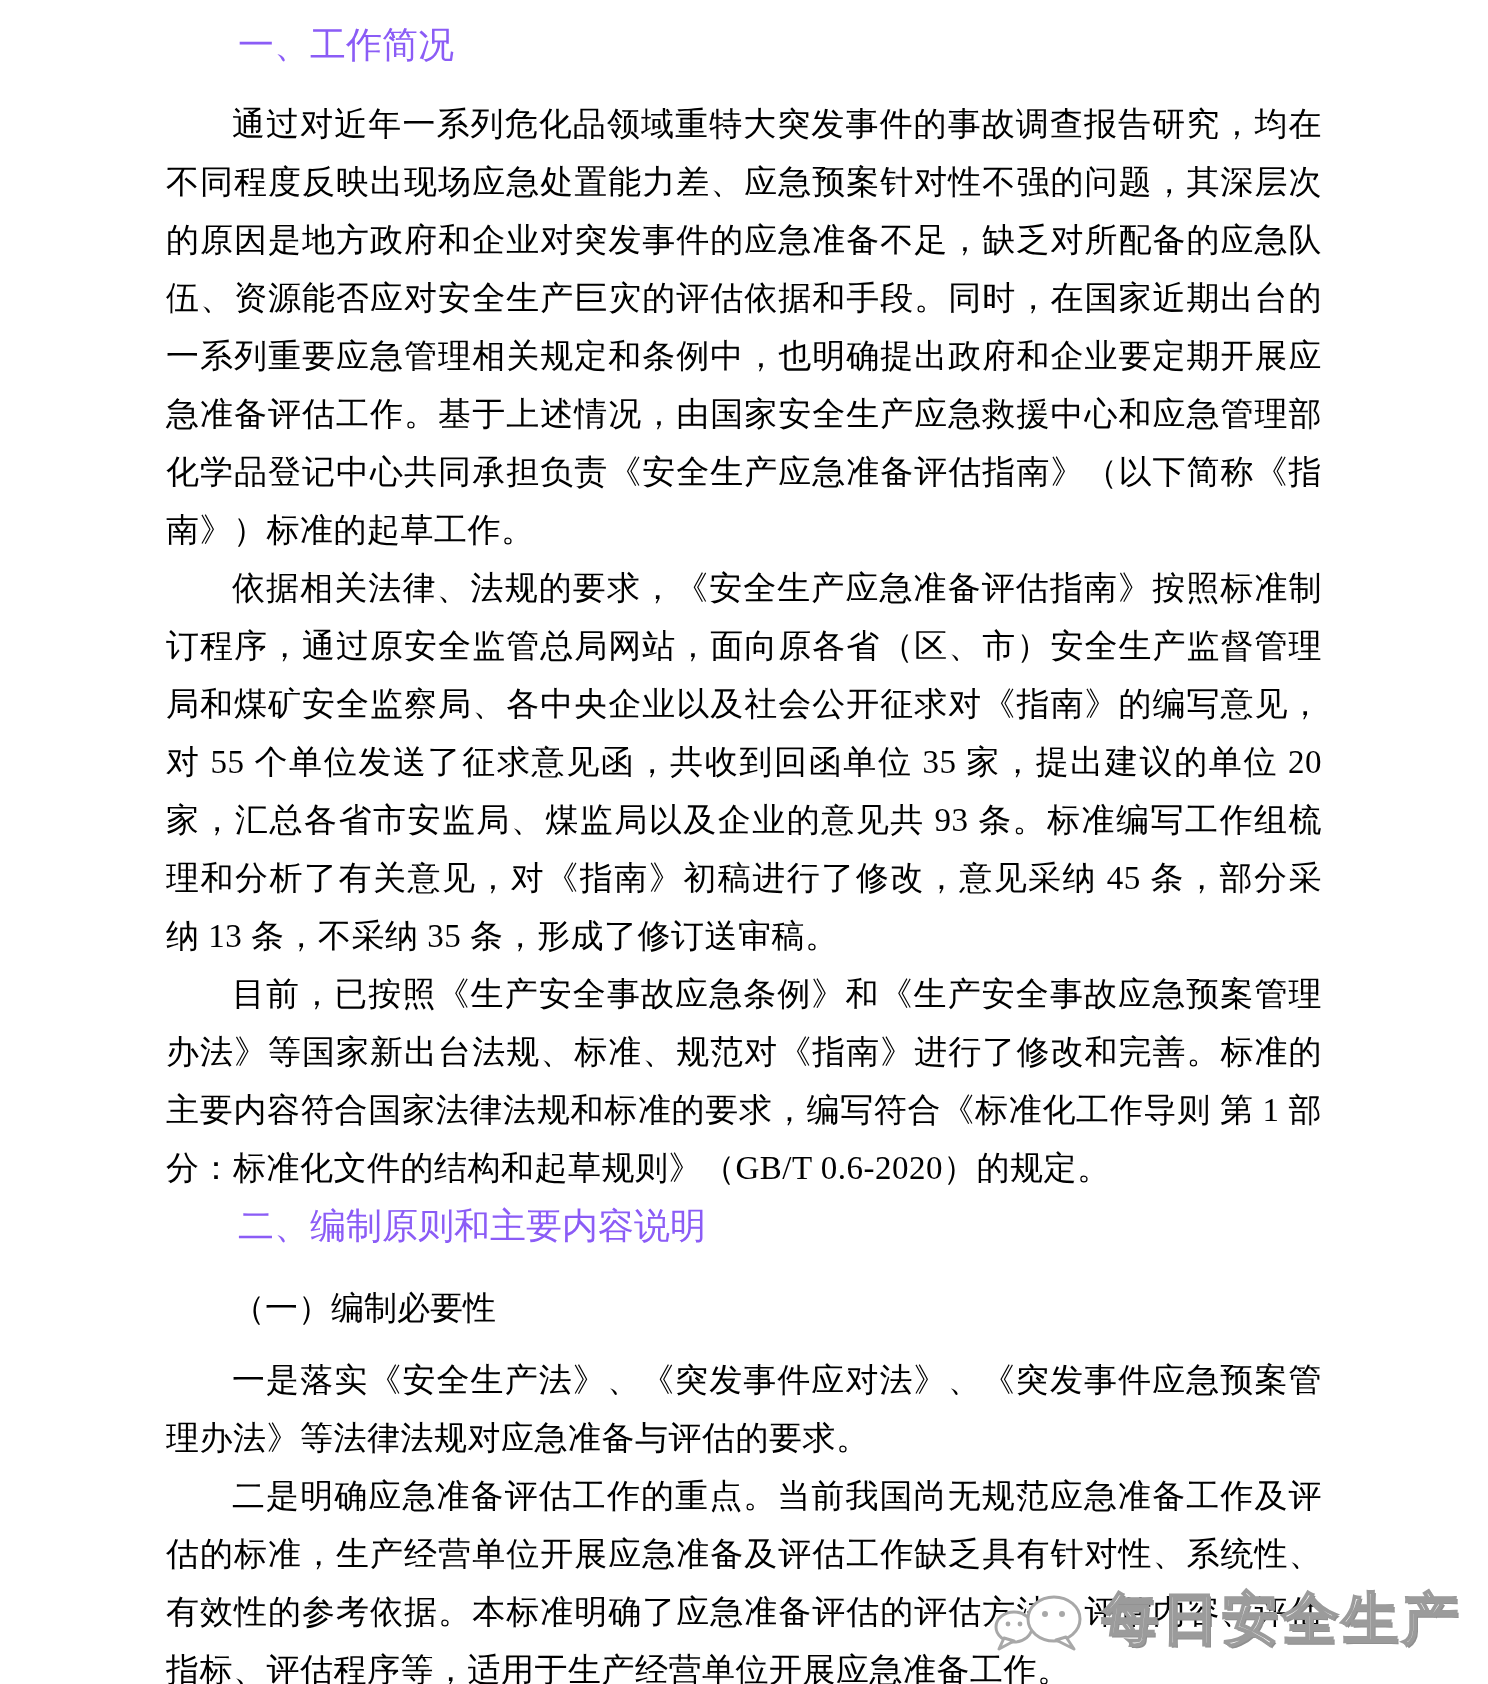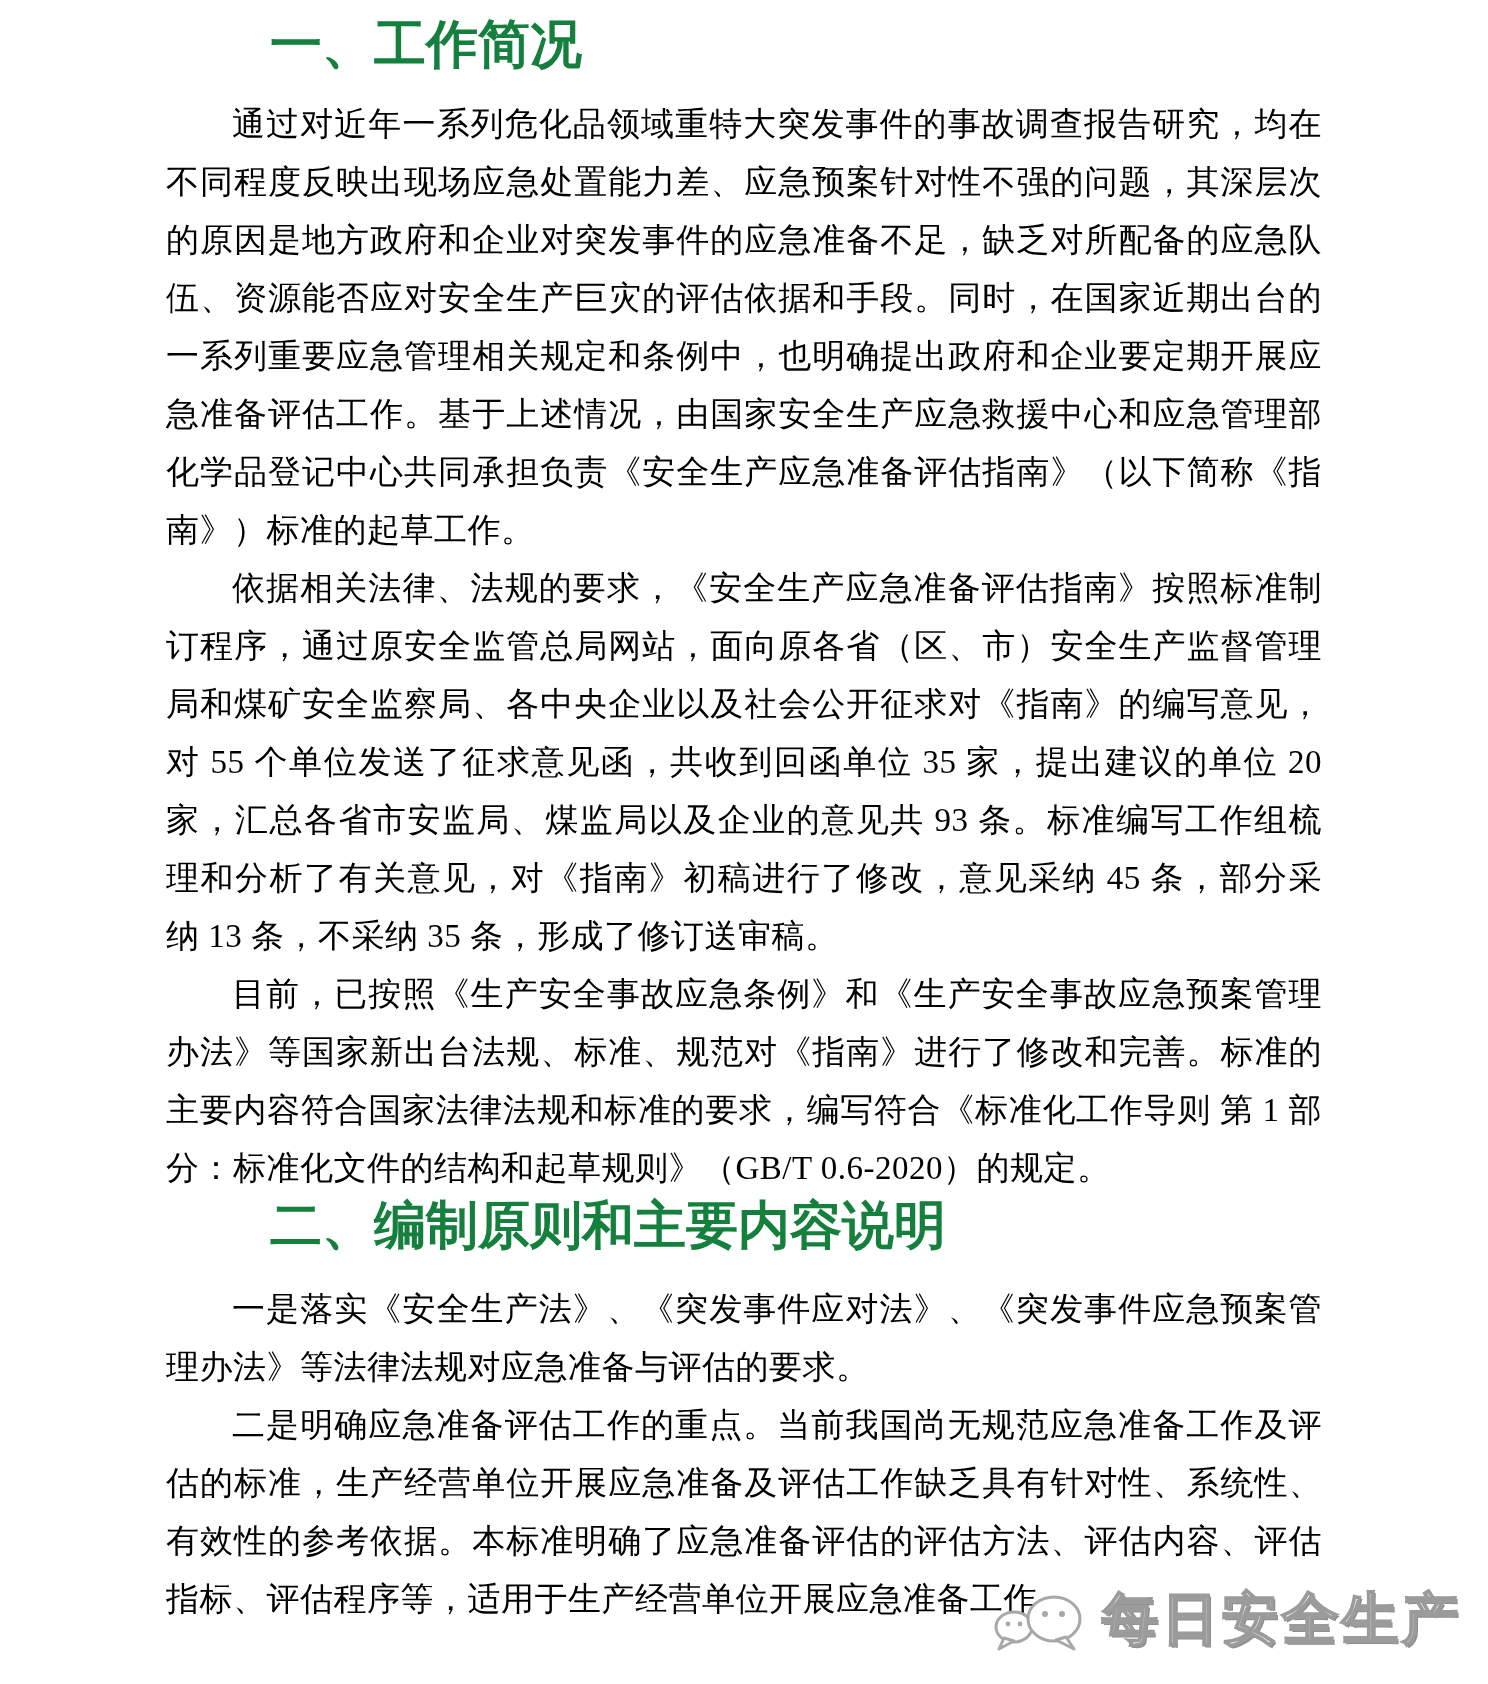--- a/index.html
+++ b/index.html
@@ -13,26 +13,26 @@
     overflow: hidden;
     position: relative;
     font-family: "Liberation Serif", "DejaVu Serif", serif;
     color: #000000;
   }
   .content {
     padding: 16px 166px 0 166px;
   }
   .sec-heading {
     font-family: "Liberation Sans", "DejaVu Sans", sans-serif;
-    font-weight: bold;
-    font-size: 52px;
+    font-weight: normal;
+    font-size: 36px;
     line-height: 57px;
     text-indent: 2em;
     margin: 0 0 22px 0;
-    color: #15803d;
+    color: #8b5cf6;
   }
   .sec-heading.second {
     margin-bottom: 26px;
   }
   .sub-heading {
     font-size: 33px;
     line-height: 57px;
     text-indent: 2em;
     margin: 0 0 14px 0;
     font-family: "Liberation Serif", "DejaVu Serif", serif;
@@ -76,20 +76,21 @@
   <h2 class="sec-heading">一、工作简况</h2>
 
   <p class="body-par">通过对近年一系列危化品领域重特大突发事件的事故调查报告研究，均在不同程度反映出现场应急处置能力差、应急预案针对性不强的问题，其深层次的原因是地方政府和企业对突发事件的应急准备不足，缺乏对所配备的应急队伍、资源能否应对安全生产巨灾的评估依据和手段。同时，在国家近期出台的一系列重要应急管理相关规定和条例中，也明确提出政府和企业要定期开展应急准备评估工作。基于上述情况，由国家安全生产应急救援中心和应急管理部化学品登记中心共同承担负责《安全生产应急准备评估指南》（以下简称《指南》）标准的起草工作。</p>
 
   <p class="body-par">依据相关法律、法规的要求，《安全生产应急准备评估指南》按照标准制订程序，通过原安全监管总局网站，面向原各省（区、市）安全生产监督管理局和煤矿安全监察局、各中央企业以及社会公开征求对《指南》的编写意见，对 55 个单位发送了征求意见函，共收到回函单位 35 家，提出建议的单位 20 家，汇总各省市安监局、煤监局以及企业的意见共 93 条。标准编写工作组梳理和分析了有关意见，对《指南》初稿进行了修改，意见采纳 45 条，部分采纳 13 条，不采纳 35 条，形成了修订送审稿。</p>
 
   <p class="body-par">目前，已按照《生产安全事故应急条例》和《生产安全事故应急预案管理办法》等国家新出台法规、标准、规范对《指南》进行了修改和完善。标准的主要内容符合国家法律法规和标准的要求，编写符合《标准化工作导则 第 1 部分：标准化文件的结构和起草规则》（GB/T 0.6-2020）的规定。</p>
 
   <h2 class="sec-heading second">二、编制原则和主要内容说明</h2>
 
+  <p class="sub-heading">（一）编制必要性</p>
 
   <p class="body-par">一是落实《安全生产法》、《突发事件应对法》、《突发事件应急预案管理办法》等法律法规对应急准备与评估的要求。</p>
 
   <p class="body-par">二是明确应急准备评估工作的重点。当前我国尚无规范应急准备工作及评估的标准，生产经营单位开展应急准备及评估工作缺乏具有针对性、系统性、有效性的参考依据。本标准明确了应急准备评估的评估方法、评估内容、评估指标、评估程序等，适用于生产经营单位开展应急准备工作。</p>
 
 </div>
 
 <div class="watermark">
   <span class="wm-icon">
     <svg width="96" height="74" viewBox="0 0 96 74">

